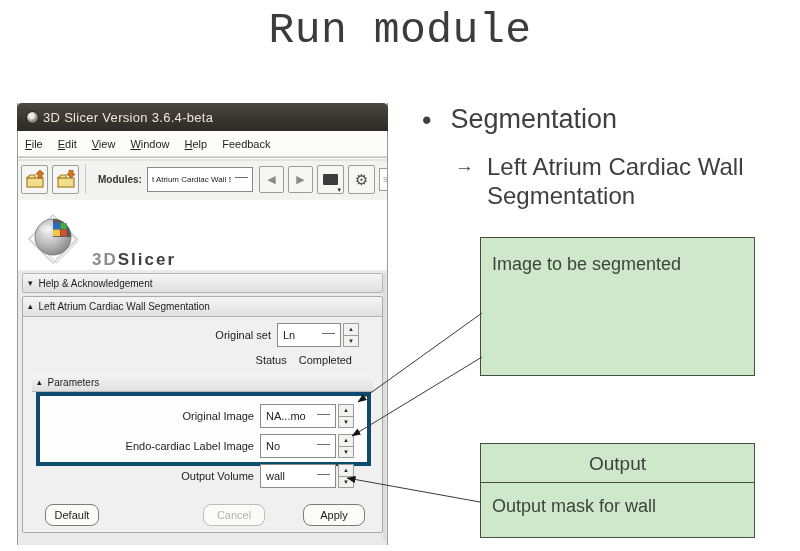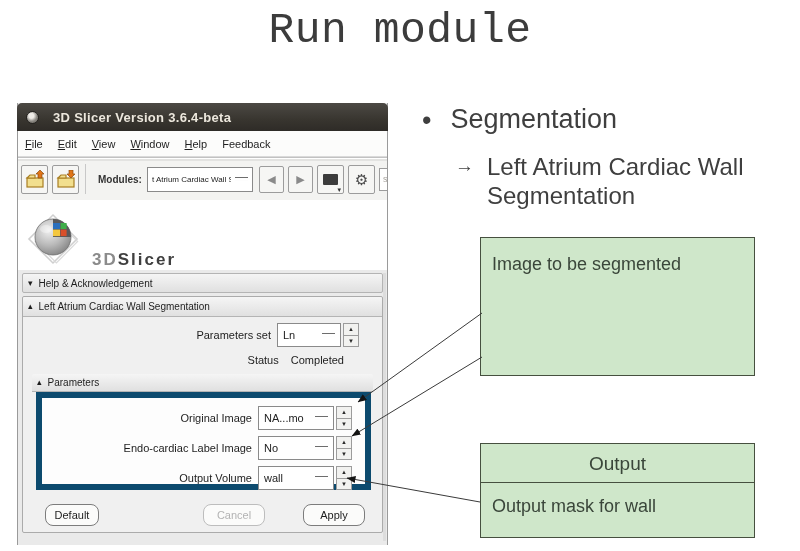--- a/index.html
+++ b/index.html
@@ -15,21 +15,21 @@
   
   .slicer-window { position:absolute; left:17px; top:103px; width:371px; height:442px;
     border:1px solid #9a9a9a; border-top:none; background:#eaeaea; font-size:11px; color:#222; }
 
   .titlebar { position:absolute; left:-1px; top:0; width:371px; height:28px;
     background:linear-gradient(#4c4944,#38352f 60%,#2e2b27); border-radius:5px 5px 0 0;
     display:flex; align-items:center; padding-left:9px; }
   .winbtn { width:13px; height:13px; border-radius:50%;
     background:radial-gradient(circle at 40% 35%, #efece7 0 25%, #8f8c86 55%, #55524c 100%);
     border:1px solid #24221f; }
-  .wintitle { color:#ece7dd; font-weight:bold; font-size:13px; margin-left:14px; letter-spacing:0.3px; }
+  .wintitle { color:#ece7dd; font-weight:normal; font-size:13px; margin-left:4px; letter-spacing:0.3px; }
 
   .menubar { position:absolute; left:0; top:28px; width:100%; height:26px; background:#fcfcfb;
     border-bottom:1px solid #dadada; display:flex; align-items:center; padding-left:7px; }
   .menu-item { display:inline-block; margin-right:15px; font-size:11px; color:#1e1e1e; cursor:default; }
   .menu-item::first-letter { text-decoration:underline; }
   .menu-item.no-ul::first-letter { text-decoration:none; }
 
   .toolbar { position:absolute; left:0; top:54px; width:100%; height:43px; background:#f3f3f1;
     border-top:1px solid #c2c2c2; box-shadow:inset 0 1px 0 #ffffff, inset 0 3px 0 #e3e3e1;
     display:flex; align-items:center; padding:0 4px 0 3px; overflow:hidden; }
@@ -68,25 +68,25 @@
 
   .form-row { display:flex; align-items:center; justify-content:flex-end; }
   .form-label { font-size:11px; color:#1d1d1d; margin-right:6px; }
   .field-combo { width:64px; height:24px; font-size:11px; color:#222; padding:0 5px; }
   .spin { width:16px; height:24px; display:flex; flex-direction:column; margin-left:2px; flex:none; }
   .spin > span { flex:1; border:1px solid #9c9c9c; background:#f2f2f0; font-size:6px; color:#2a2a2a;
     display:flex; align-items:center; justify-content:center; line-height:1; }
   .spin > span + span { border-top:none; }
 
   .row-paramset { margin:6px 23px 0 0; }
-  .status-row { text-align:right; padding-right:38px; margin-top:7px; font-size:11px; color:#1d1d1d; }
+  .status-row { text-align:right; padding-right:30px; margin-top:7px; font-size:11px; color:#1d1d1d; }
   .status-row .sv { margin-left:9px; }
 
   .params-header { margin:8px 9px 0 9px; height:18px; }
-  .params-body { margin:0 11px 0 13px; height:98px; background:#fdfdfd; border:6px solid #0c4a6e;padding-left:42px; }
+  .params-body { margin:0 11px 0 13px; height:74px; background:#fdfdfd; border:4px solid #0c4a6e;padding-left:42px; }
   .params-body .form-row { margin-top:6px; padding-right:13px; }
   .params-body .form-row:first-child { margin-top:8px; }
   .pb-combo { width:76px; }
 
   .btn { position:absolute; height:22px; background:#fbfbfa; border:1px solid #7c7c7c; border-radius:8px;
     font-size:11px; color:#1d1d1d; font-family:"Liberation Sans",sans-serif; text-align:center; line-height:20px; }
   .btn-default { left:22px; top:181px; width:54px; }
   .btn-cancel  { left:180px; top:181px; width:62px; color:#b3b3b3; border-color:#bdbdbd; }
   .btn-apply   { left:280px; top:181px; width:62px; }
 
@@ -202,21 +202,21 @@
 
       <div class="module-panel">
         <div class="collapse-header">
           <span class="tri">▴</span>
           <span>Left Atrium Cardiac Wall Segmentation</span>
         </div>
 
         <div class="module-body">
 
           <div class="form-row row-paramset">
-            <span class="form-label">Parameters set</span>
+            <span class="form-label">Original set</span>
             <div class="combo field-combo">
               <span class="val">Ln</span>
               <span class="dash"></span>
             </div>
             <div class="spin">
               <span>▲</span>
               <span>▼</span>
             </div>
           </div>
 

